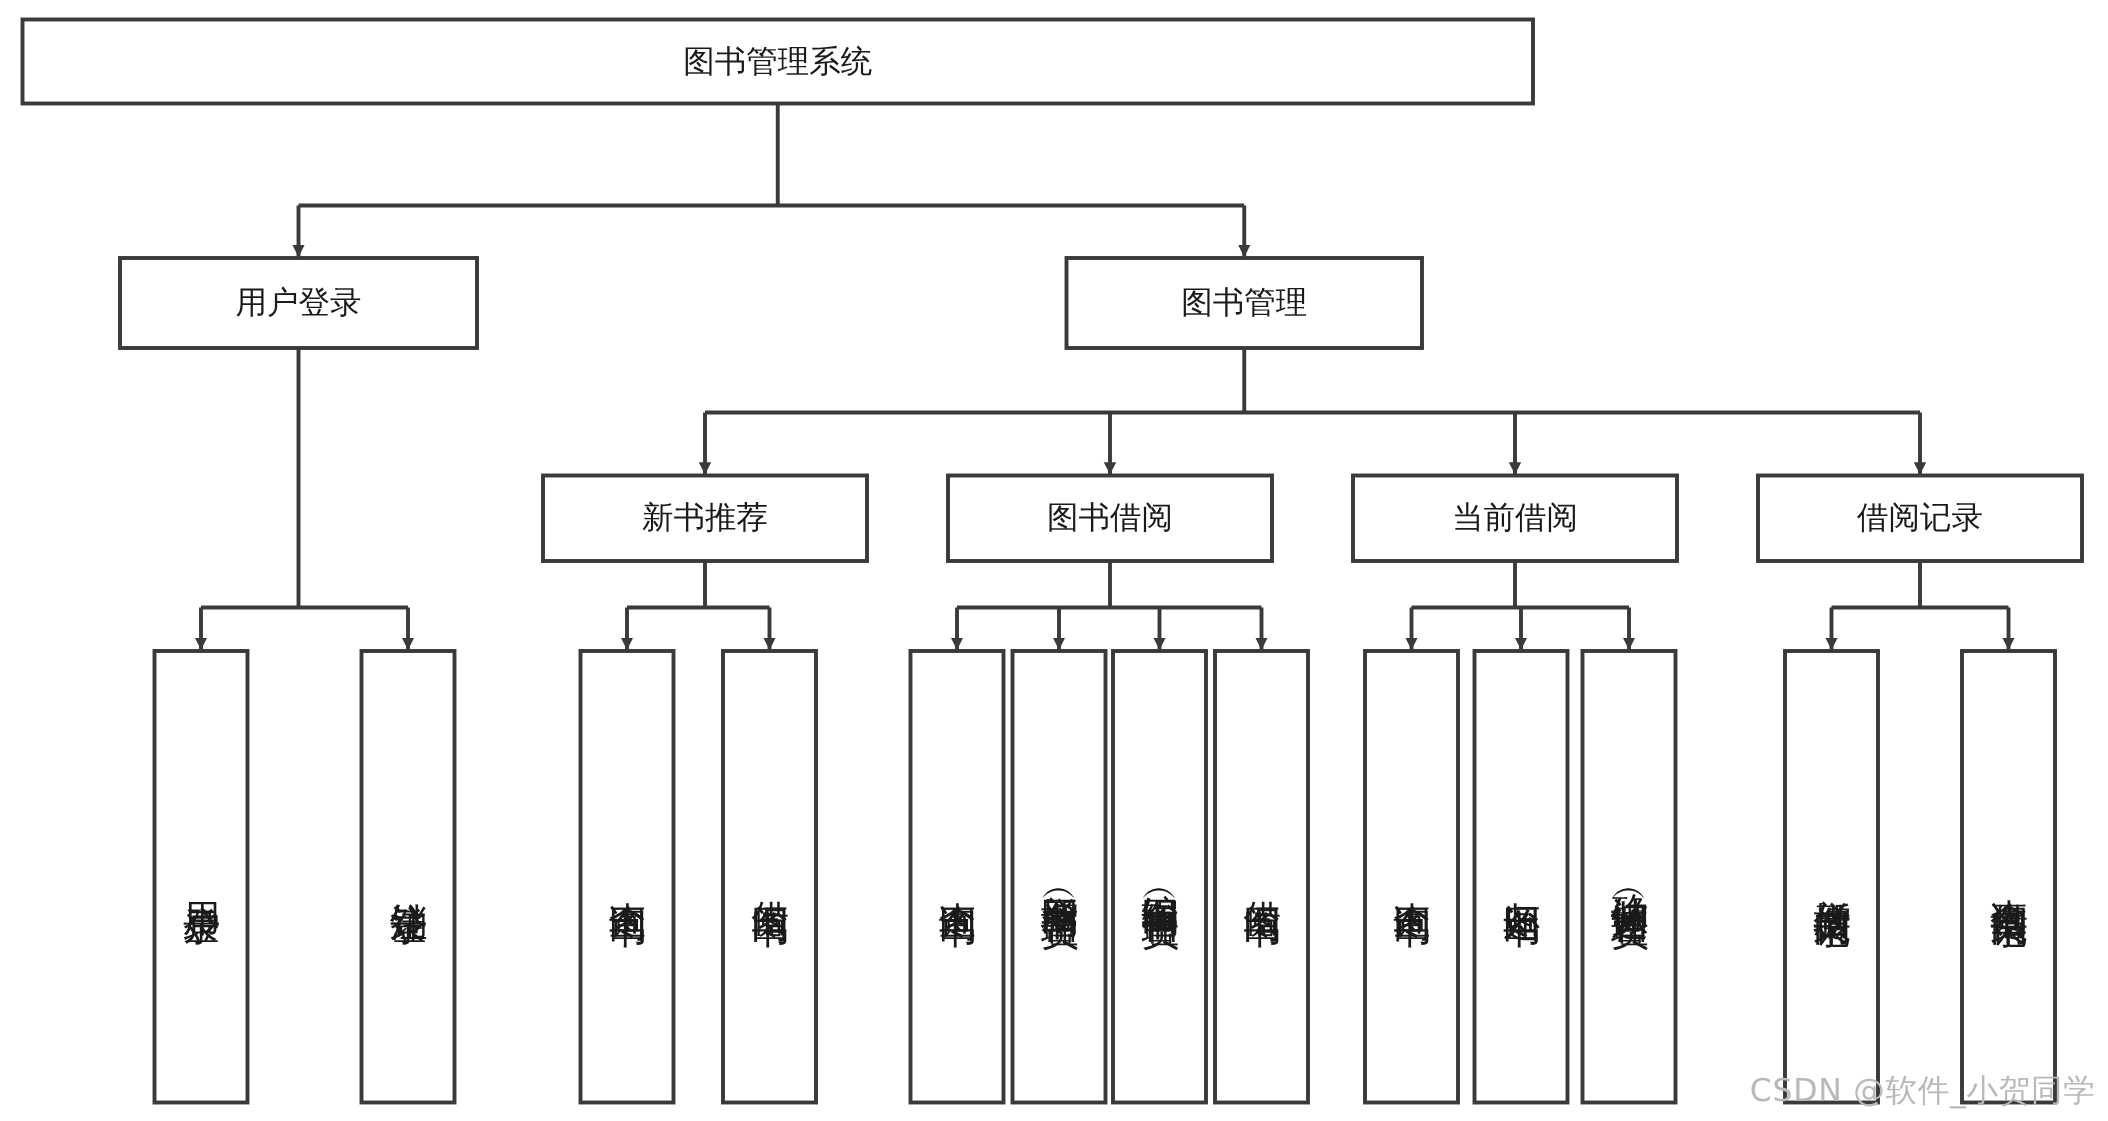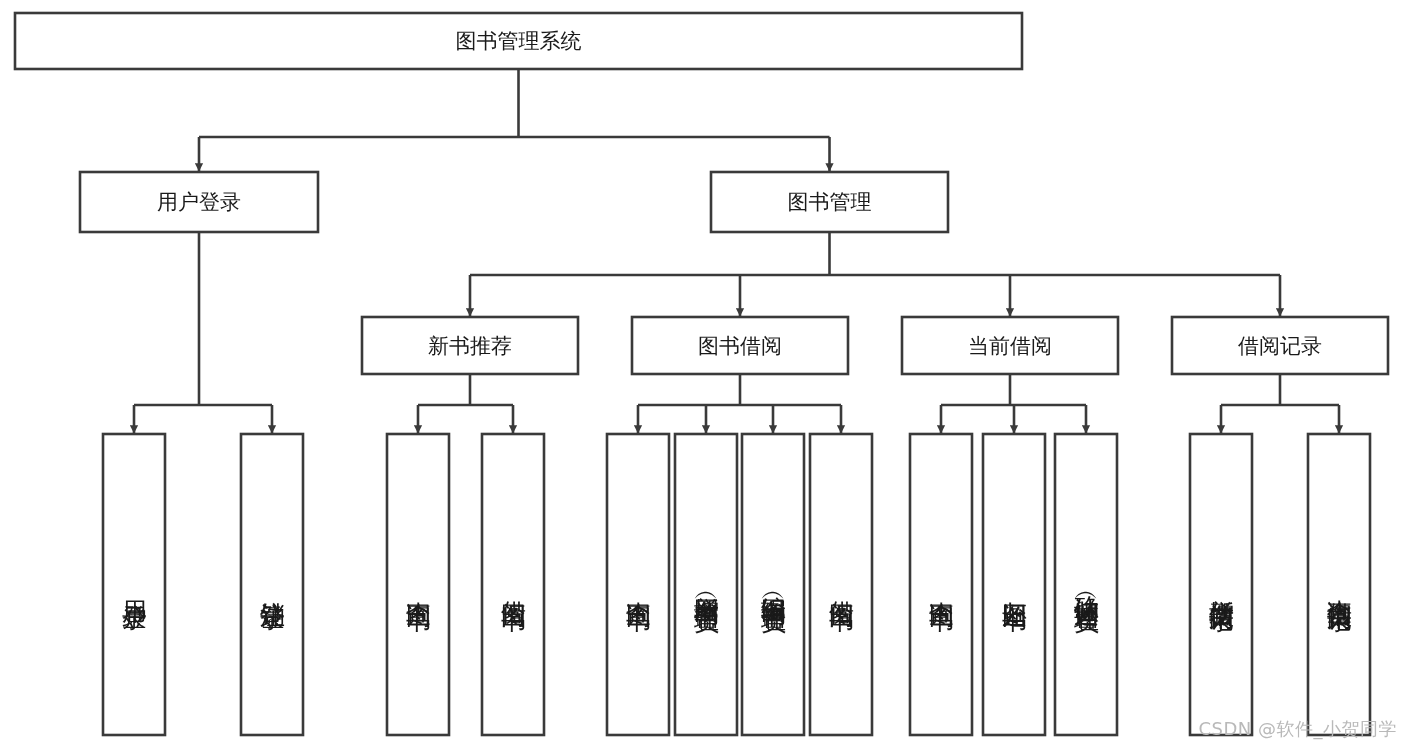--- a/index.html
+++ b/index.html
@@ -72,21 +72,21 @@
     letter-spacing: 2px;
     color: #1a1a1a;
     white-space: nowrap;
     text-align: center;
   }
   .watermark {
     position: absolute;
     right: 8px;
     bottom: 6px;
     font-family: "DejaVu Sans", "Liberation Sans", sans-serif;
-    font-size: 18px;
+    font-size: 21px;
     color: #b9b9b9;
     letter-spacing: 0.5px;
     user-select: none;
   }
 </style>
 </head>
 <body>
 
 <div id="diagram-root">
 

